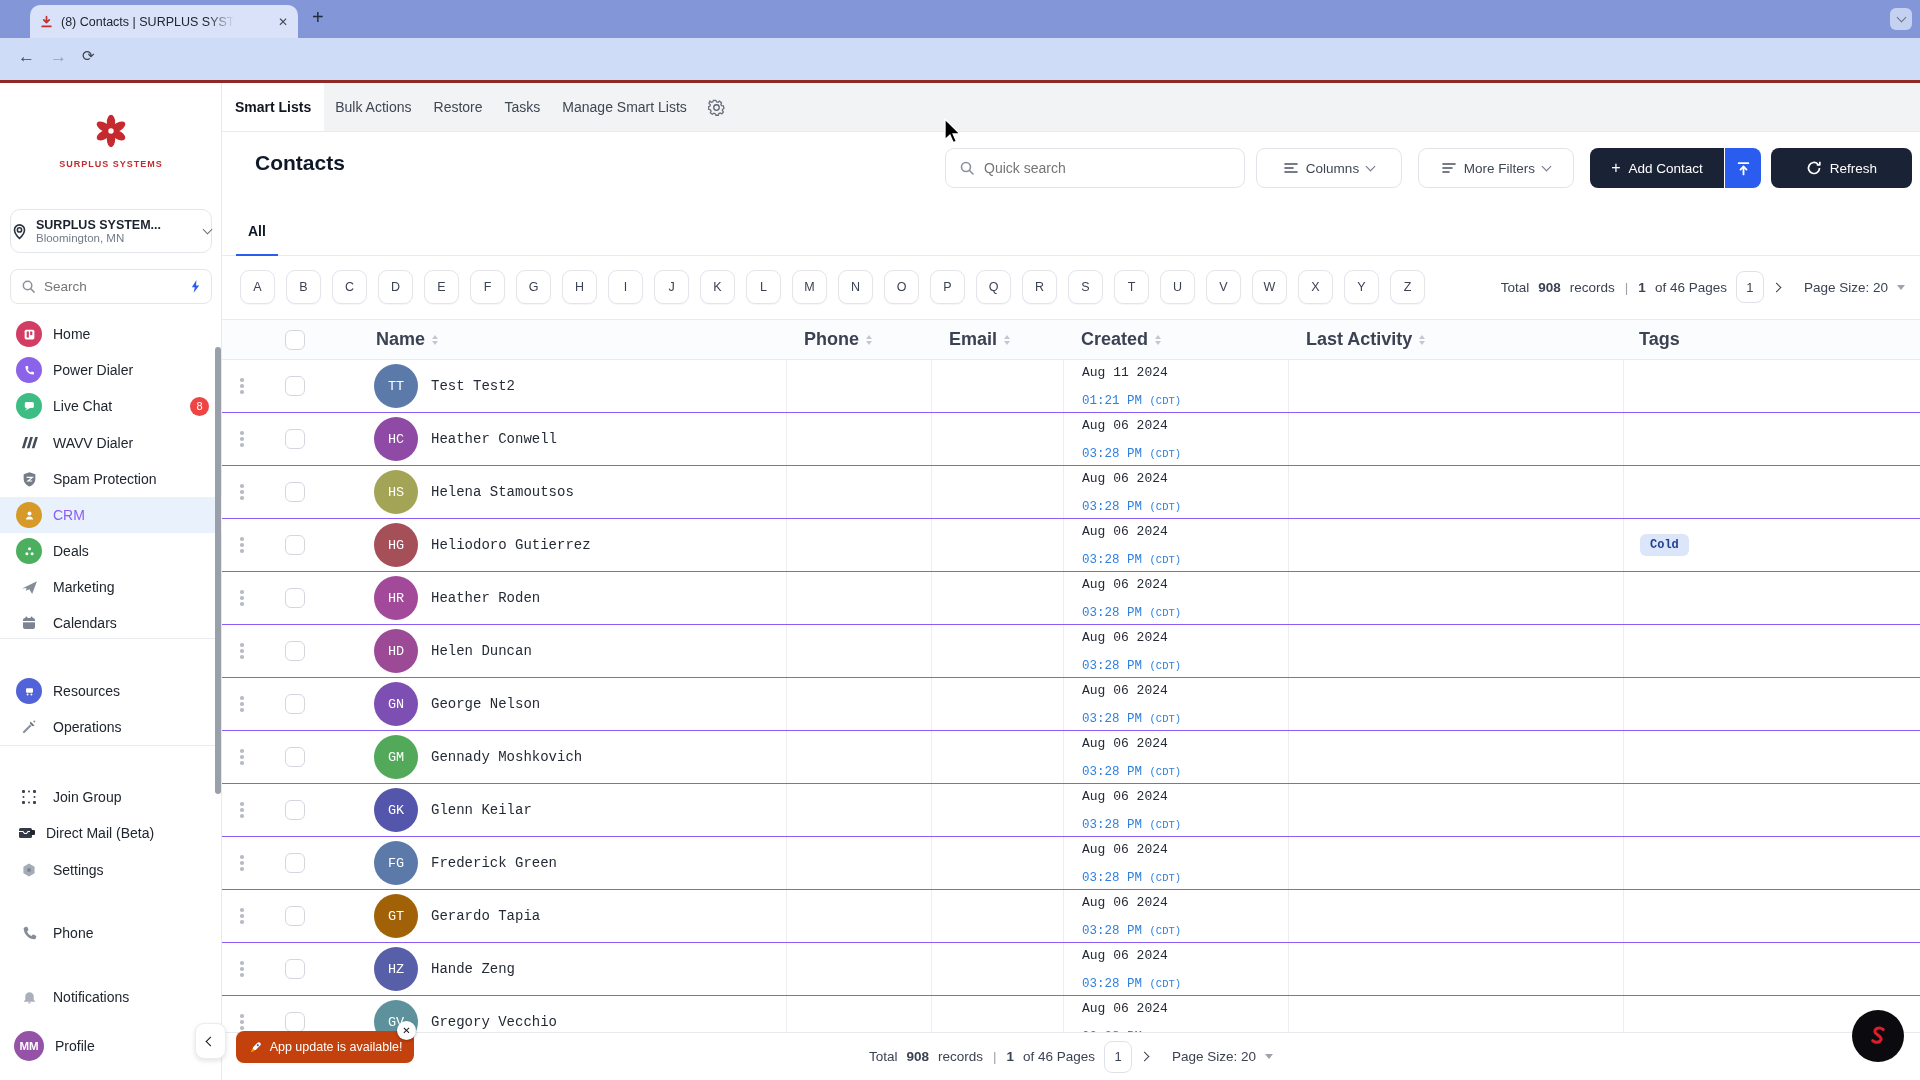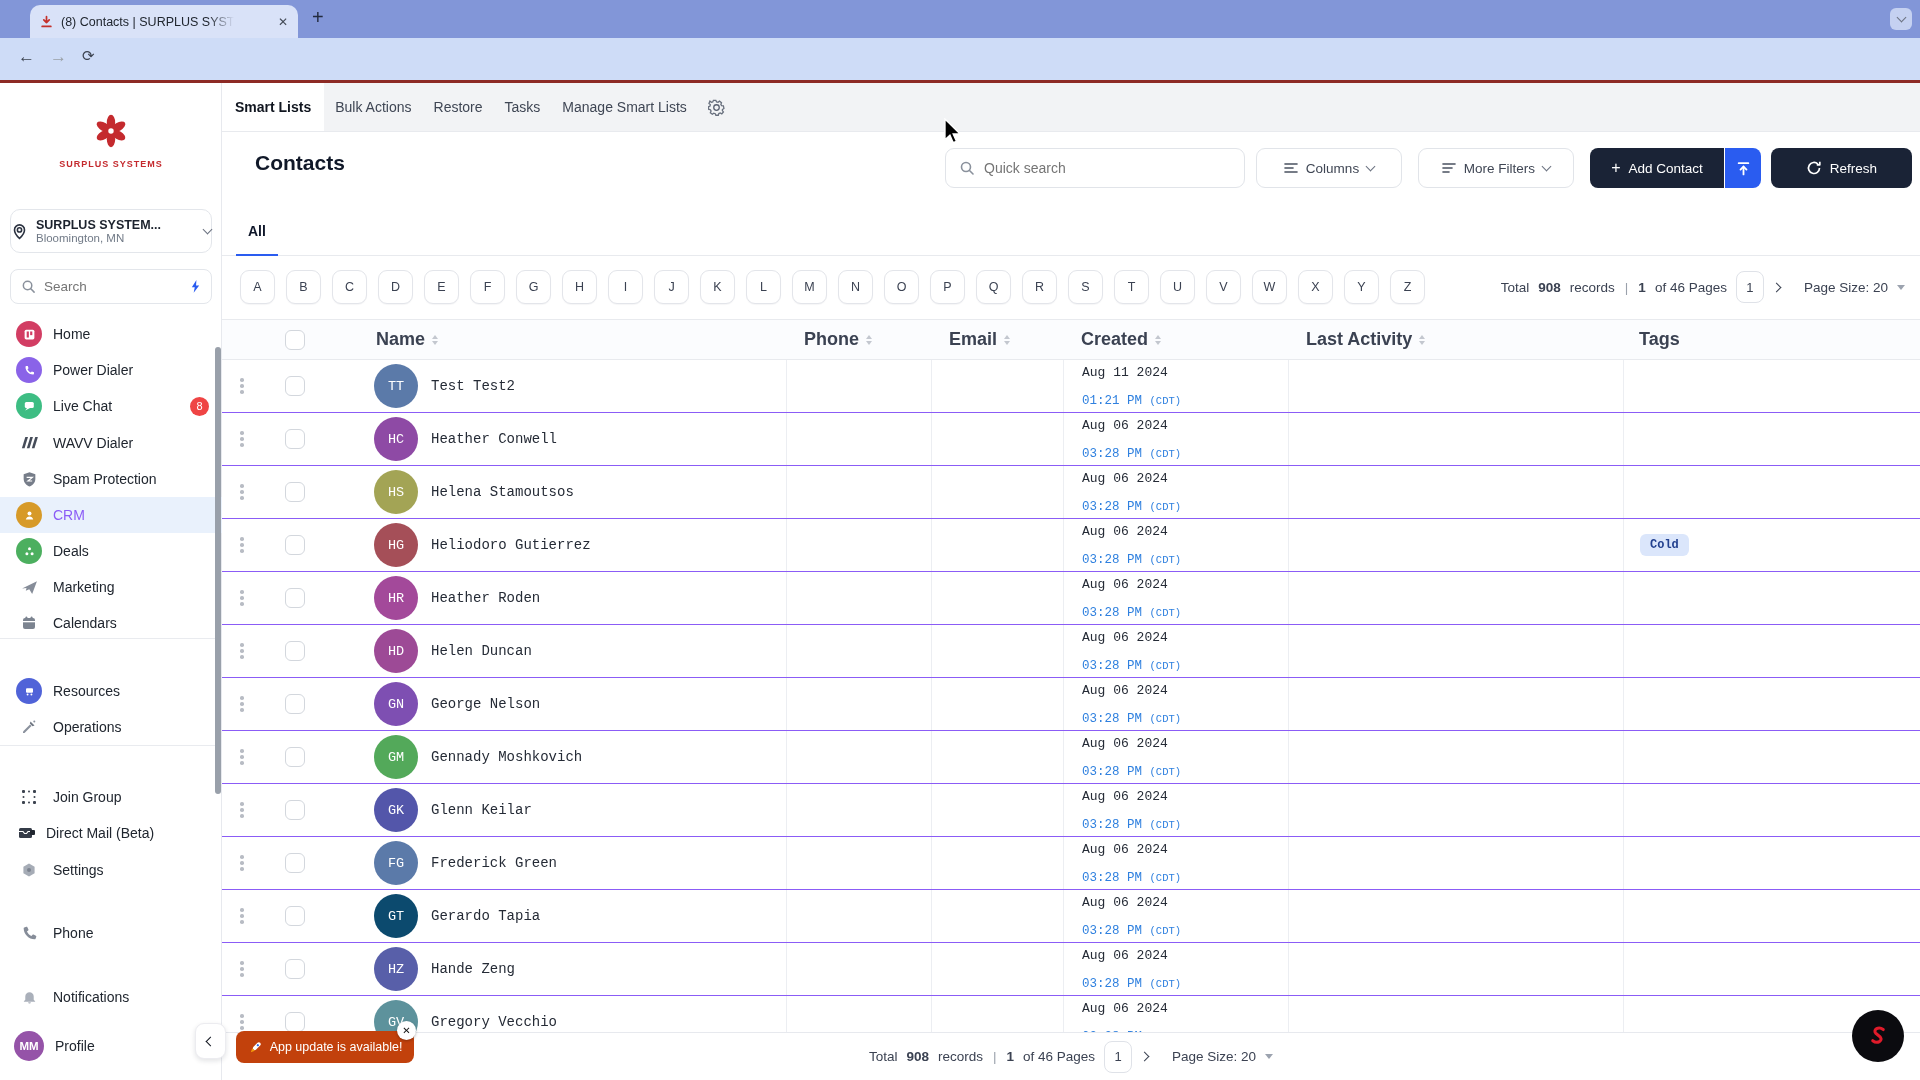--- a/index.html
+++ b/index.html
@@ -822,21 +822,21 @@
           <span class="dots3">
             <i></i>
             <i></i>
             <i></i>
           </span>
         </div>
       <div class="cell c-check">
           <span class="cbx"></span>
         </div>
       <div class="cell c-name">
-          <span class="avat" style="background: #0c4a6e;">GT</span>
+          <span class="avat" style="background: #a16207;">GT</span>
           <span>Gerardo Tapia</span>
         </div>
       <div class="cell b"></div>
       <div class="cell b"></div>
       <div class="cell b c-created">
           <span class="cr1">Aug 06 2024</span>
           <span class="cr2"><span>03:28 PM</span> <small>(CDT)</small></span>
         </div>
       <div class="cell b"></div>
       <div class="cell b c-tags"></div>

